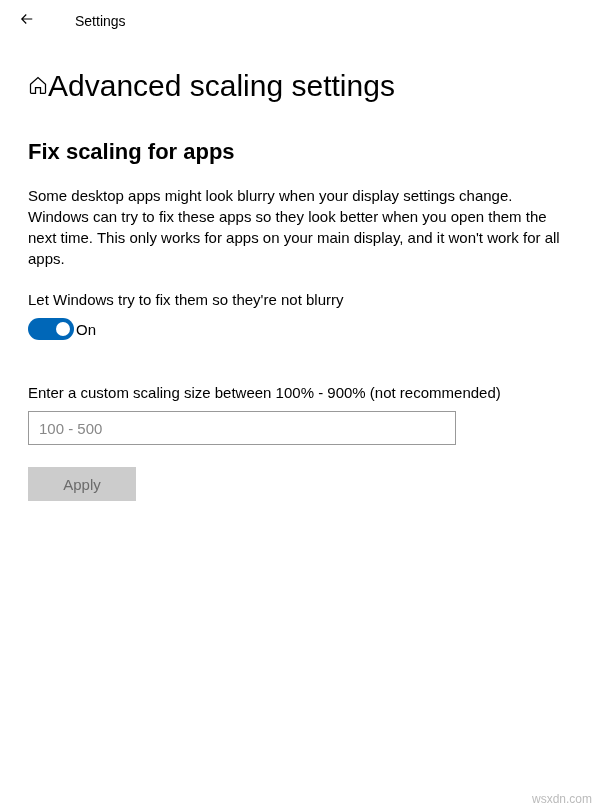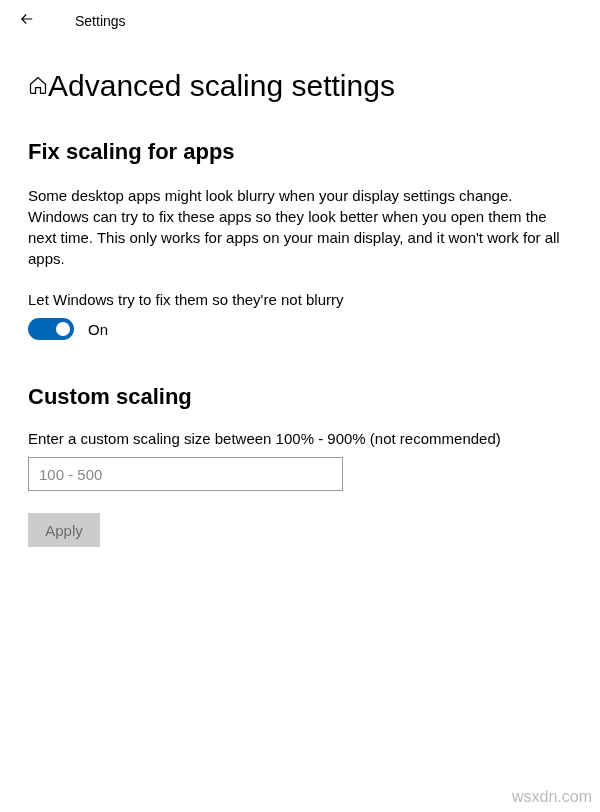--- a/index.html
+++ b/index.html
@@ -61,21 +61,21 @@
       max-width: 540px;
     }
     .toggle-label {
       font-size: 15px;
       font-weight: 400;
       margin-bottom: 10px;
     }
     .toggle-row {
       display: flex;
       align-items: center;
-      gap: 14px;
+      gap: 2px;
       margin-bottom: 44px;
     }
     .toggle {
       width: 46px;
       height: 22px;
       border-radius: 11px;
       background: #0067b8;
       position: relative;
       cursor: pointer;
     }
@@ -89,48 +89,48 @@
       right: 4px;
     }
     .toggle-state {
       font-size: 15px;
     }
     .input-label {
       font-size: 15px;
       margin-bottom: 10px;
     }
     .text-input {
-      width: 315px;
+      width: 428px;
       height: 34px;
       border: 1px solid #999;
       padding: 6px 10px;
       font-size: 15px;
       font-family: inherit;
       color: #767676;
       outline: none;
       margin-bottom: 22px;
     }
     .text-input::placeholder {
       color: #888;
     }
     .apply-btn {
-      width: 72px;
+      width: 108px;
       height: 34px;
       background: #cccccc;
       border: none;
       font-size: 15px;
       font-family: inherit;
       color: #6b6b6b;
       cursor: default;
     }
     .watermark {
       position: absolute;
       bottom: 6px;
       right: 8px;
-      font-size: 16px;
+      font-size: 12px;
       color: #bbb;
     }
   </style>
 </head>
 <body>
 
 <div class="header-bar">
   <span class="back-arrow">
     <svg width="18" height="18" viewBox="0 0 24 24" fill="none" stroke="#000" stroke-width="1.5">
       <path d="M19 12H5M11 18l-6-6 6-6"></path>
@@ -156,21 +156,20 @@
 
   <p class="toggle-label">Let Windows try to fix them so they're not blurry</p>
 
   <div class="toggle-row">
     <div class="toggle">
       <div class="toggle-knob"></div>
     </div>
     <span class="toggle-state">On</span>
   </div>
 
-  <h2 class="section-title">Custom scaling</h2>
 
 
   <p class="input-label">Enter a custom scaling size between 100% - 900% (not recommended)</p>
 
   <input type="text" class="text-input" placeholder="100 - 500" style="">
 
   <div>
     <button class="apply-btn">Apply</button>
   </div>
 

